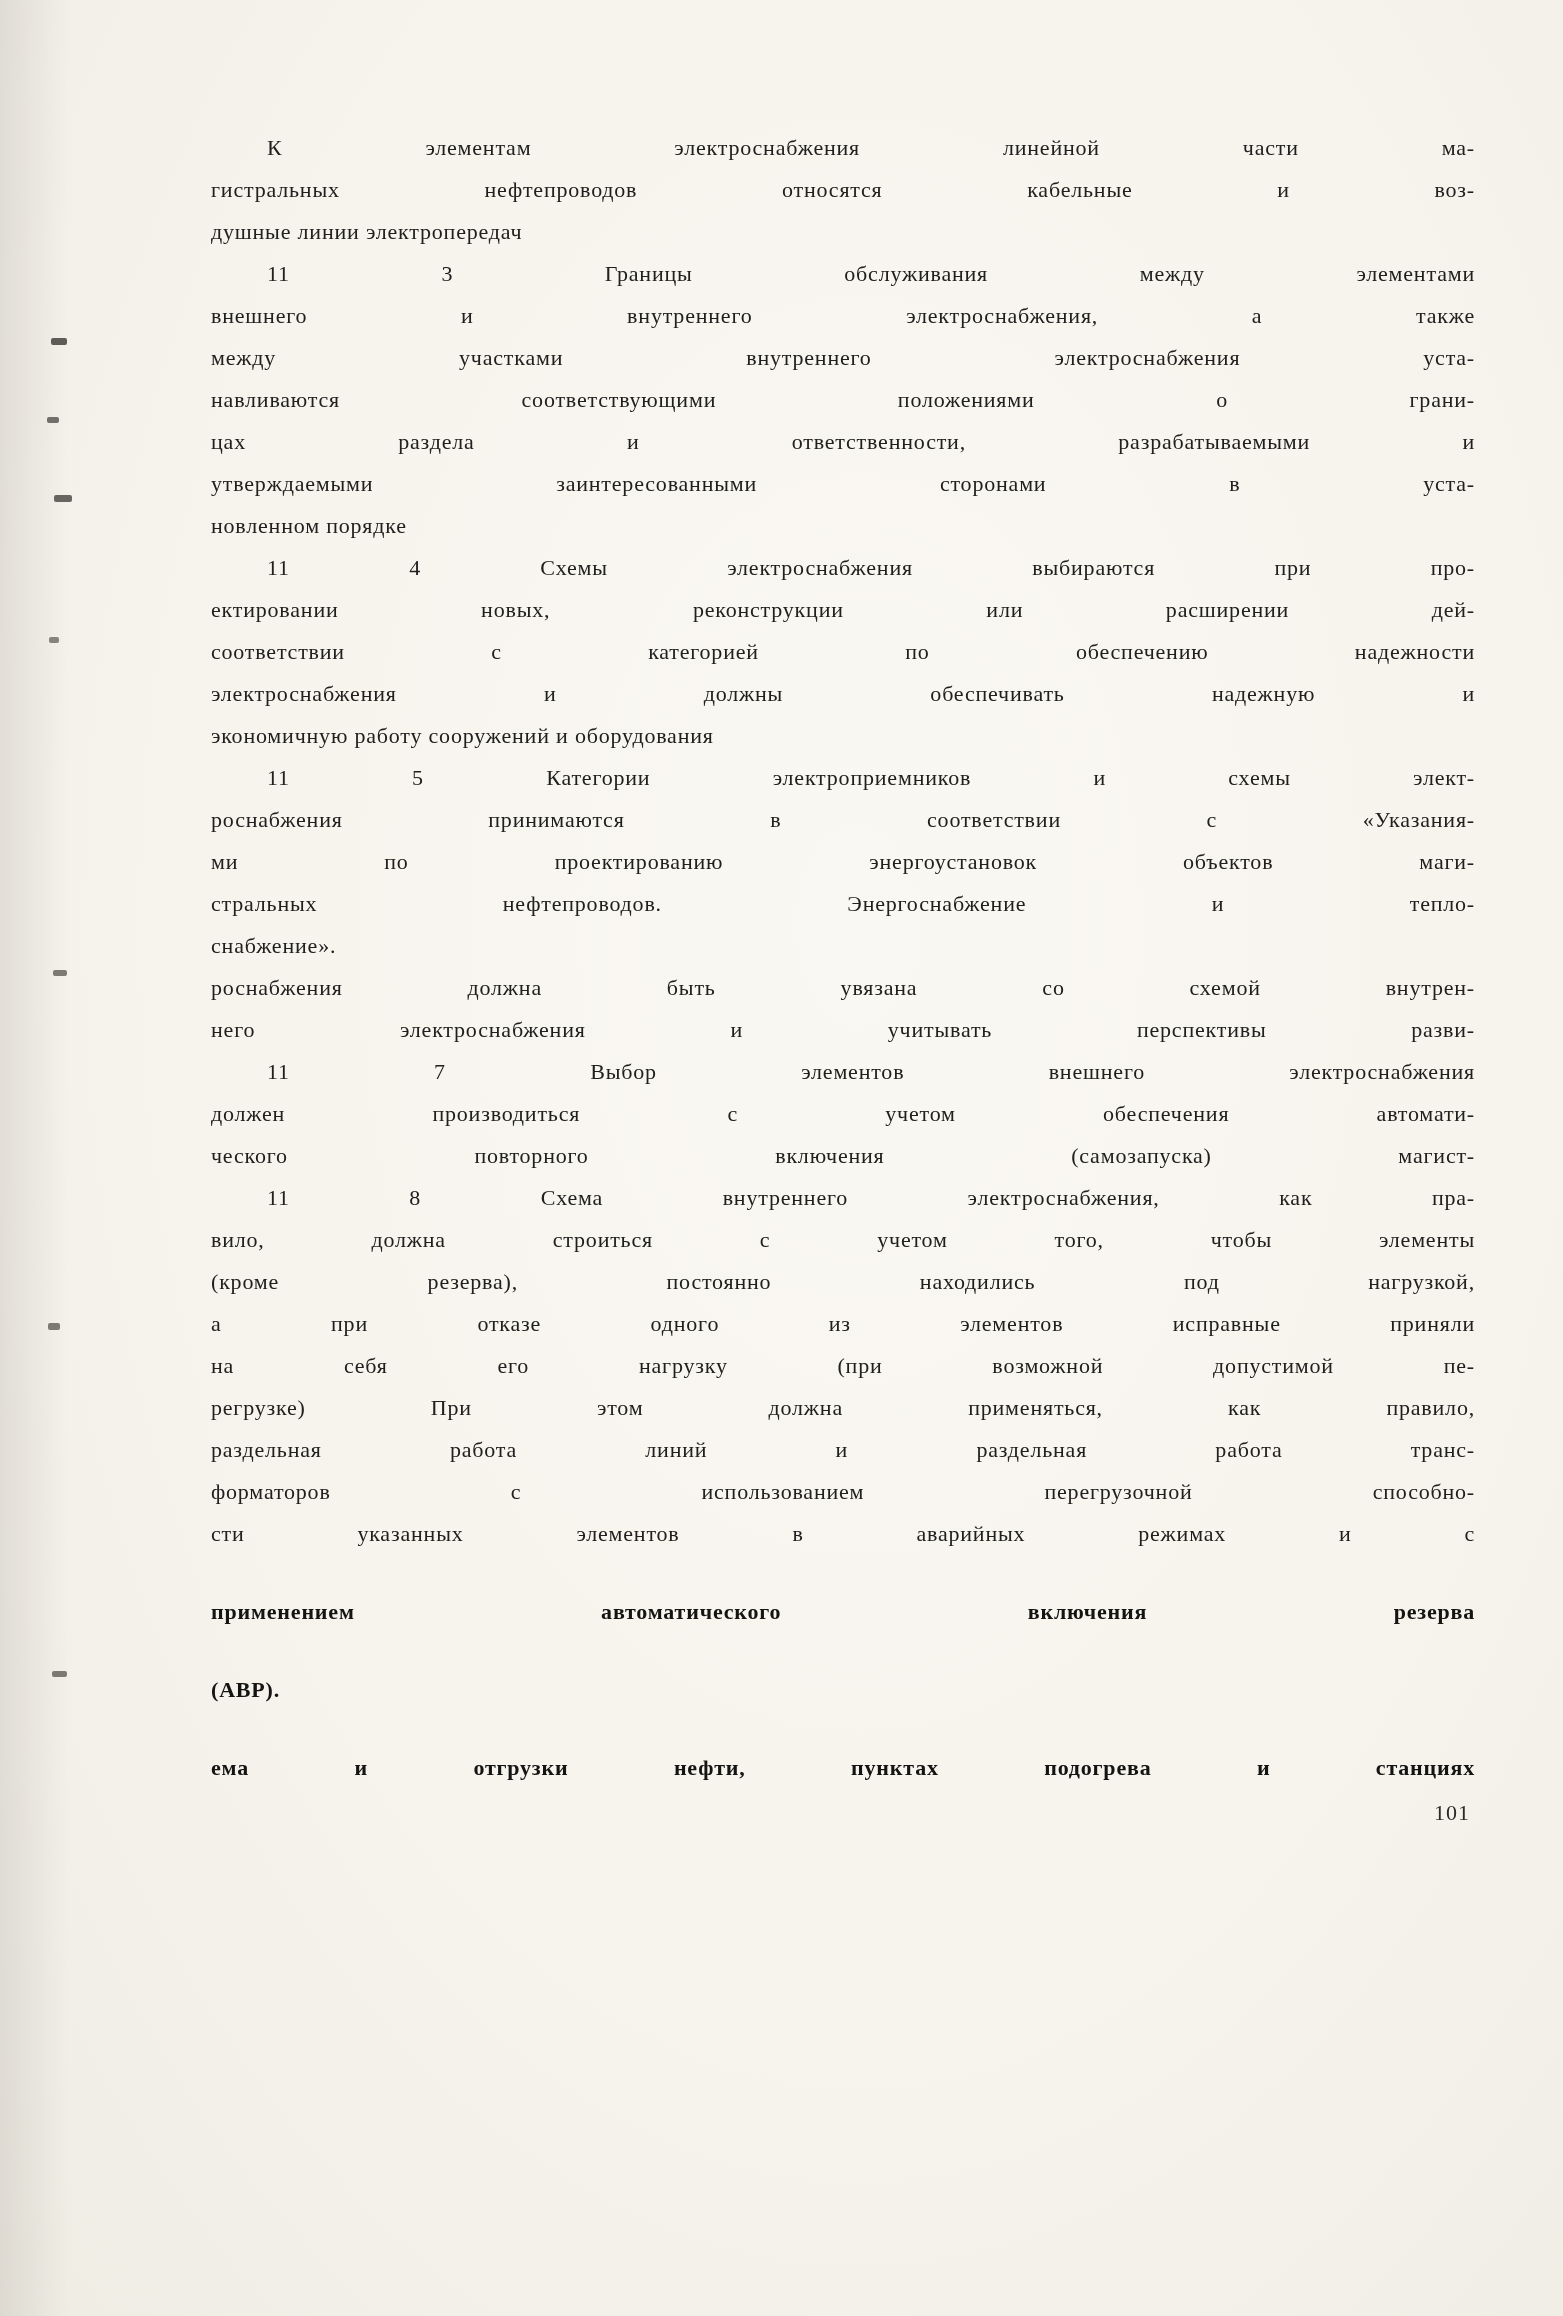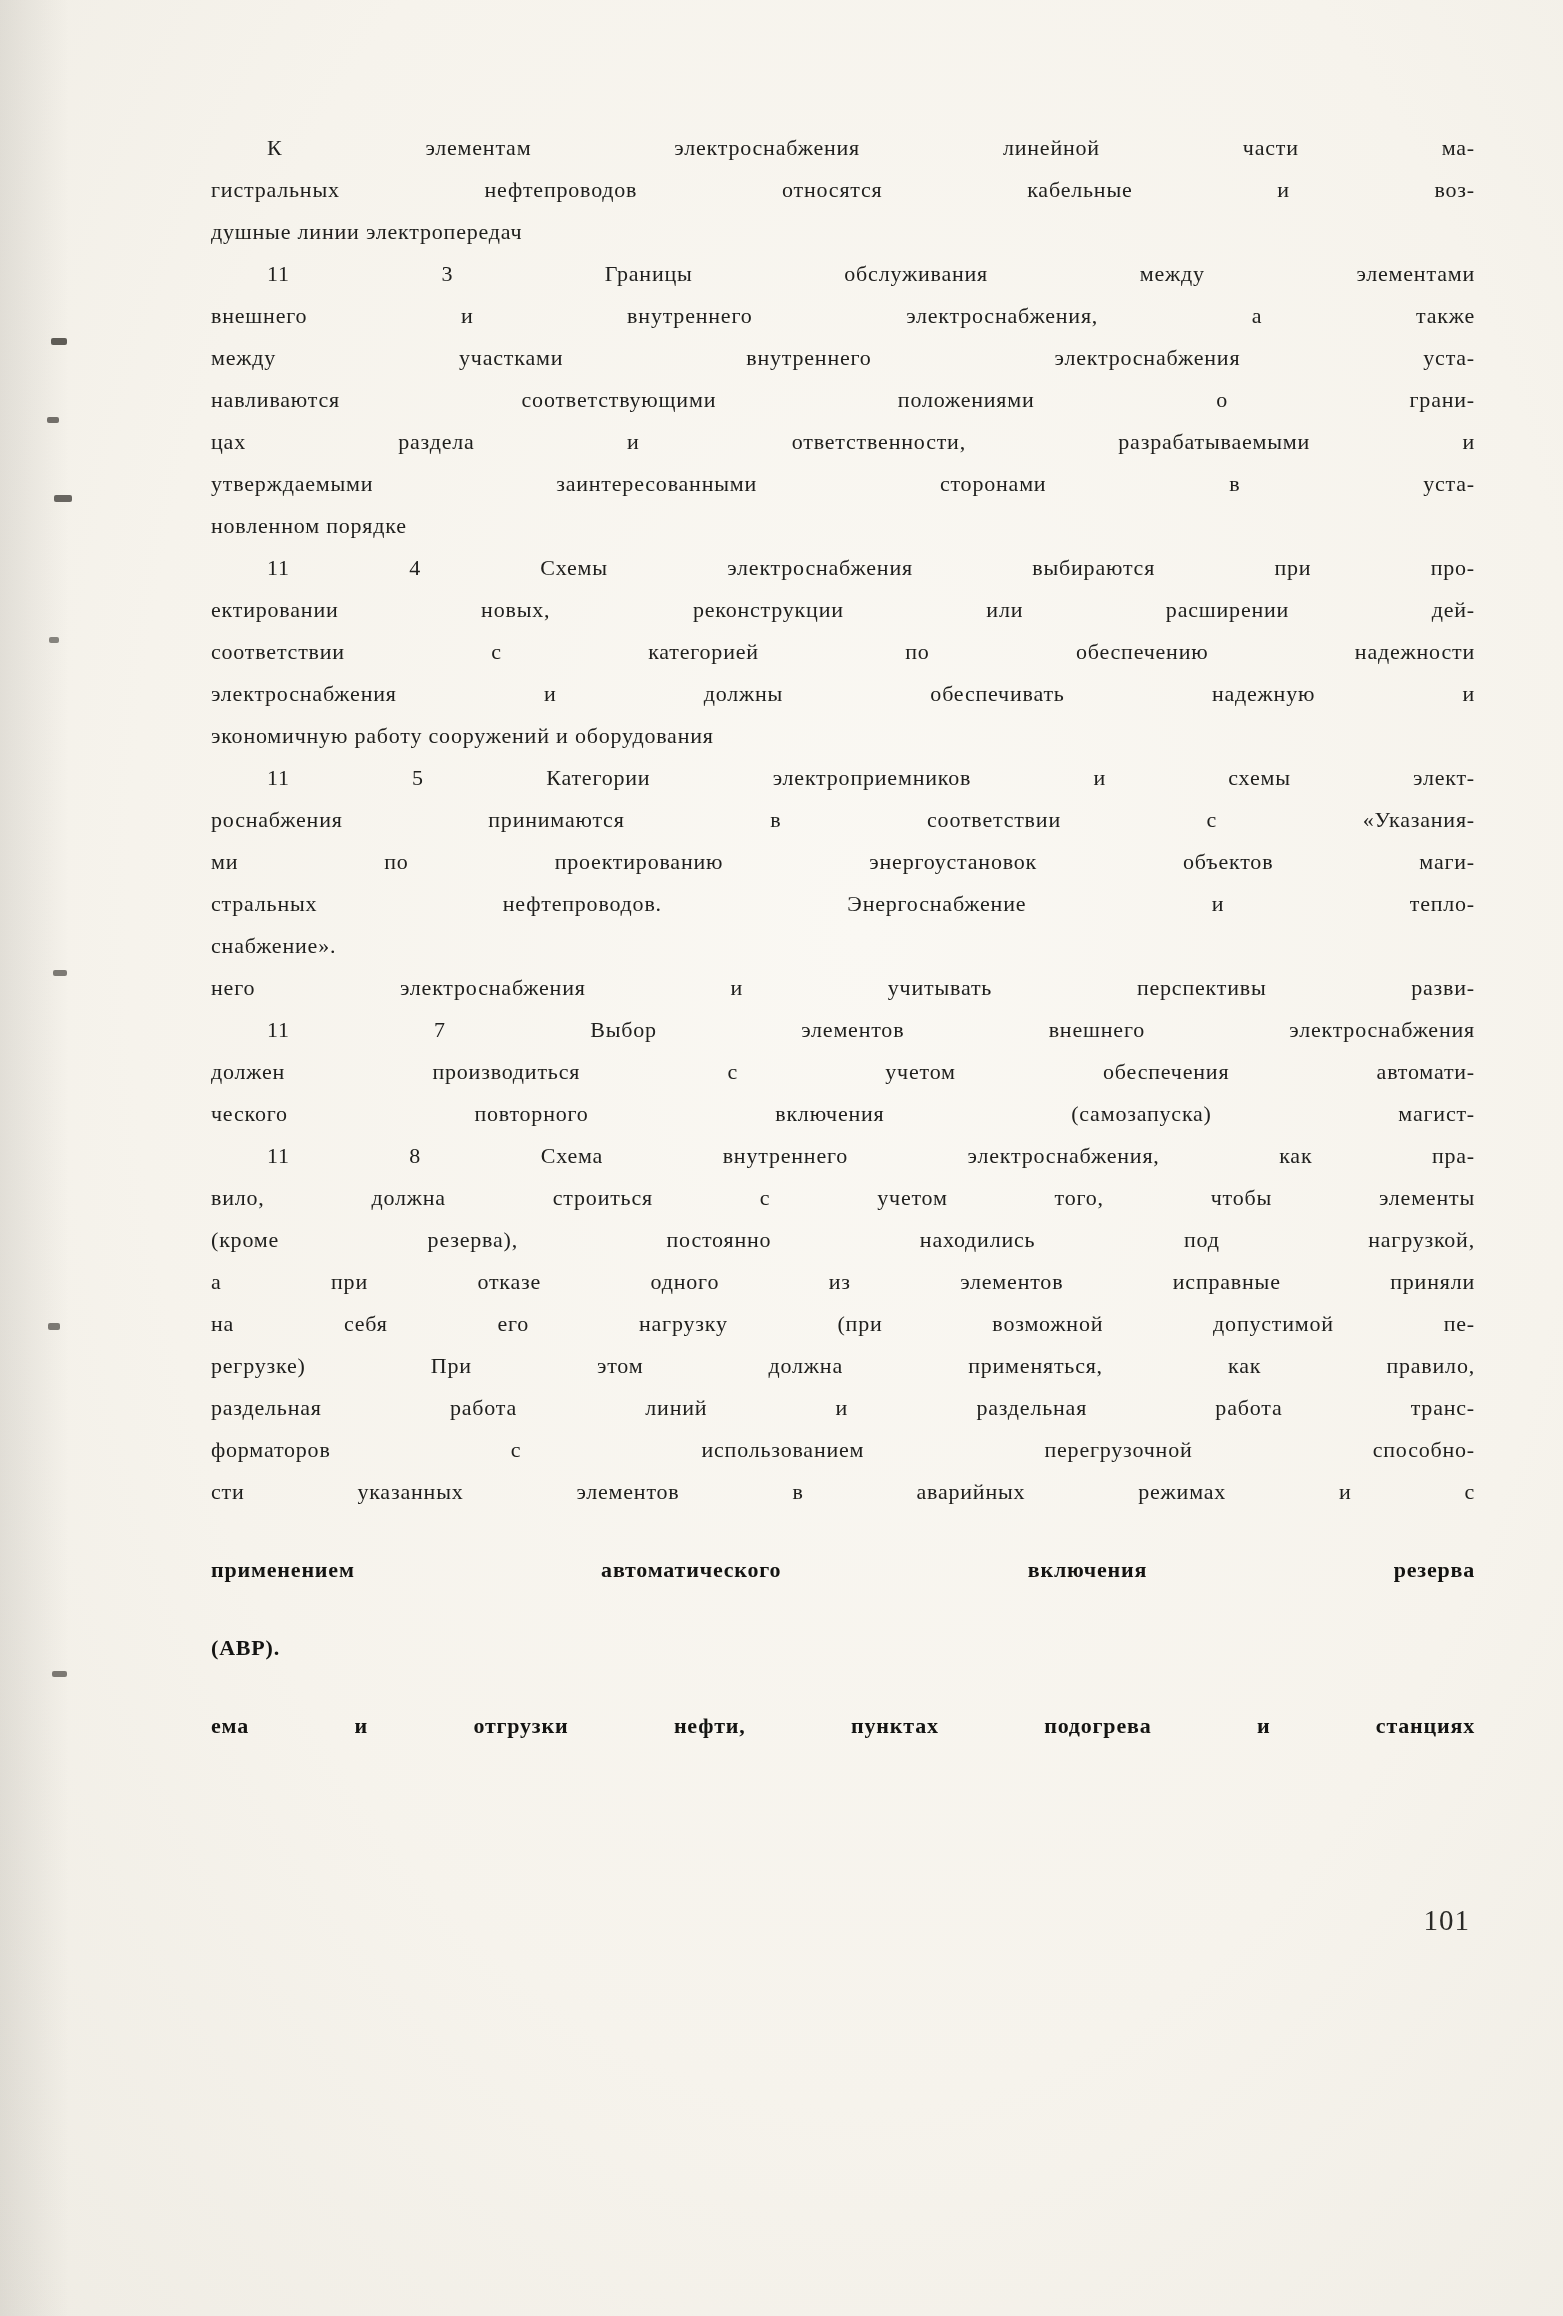--- a/index.html
+++ b/index.html
@@ -54,22 +54,22 @@
     -moz-text-align-last: left;
   }
   .line.bold {
     font-weight: bold;
     color: #141412;
     margin-top: 36px;
   }
   .page-number {
     position: absolute;
     right: 93px;
-    top: 1904px;
-    font-size: 29px;
+    top: 1800px;
+    font-size: 22px;
     letter-spacing: 1px;
     color: #2a2a27;
   }
   .scan-artifact {
     position: absolute;
     background: #2e2b26;
     border-radius: 2px;
   }
   .a1 { left: 51px; top: 338px;  width: 15.7px; height: 6.9px; opacity: .75; }
   .a2 { left: 47px; top: 417px;  width: 11.8px; height: 5.9px; opacity: .65; }
@@ -108,20 +108,21 @@
         <div class="line last">экономичную работу сооружений и оборудования</div>
       </div>
       <div class="paragraph">
         <div class="line indent">11 5 Категории электроприемников и схемы элект-</div>
         <div class="line">роснабжения принимаются в соответствии с «Указания-</div>
         <div class="line">ми по проектированию энергоустановок объектов маги-</div>
         <div class="line">стральных нефтепроводов. Энергоснабжение и тепло-</div>
         <div class="line last">снабжение».</div>
       </div>
       <div class="paragraph">
+        <div class="line">роснабжения должна быть увязана со схемой внутрен-</div>
         <div class="line">него электроснабжения и учитывать перспективы разви-</div>
       </div>
       <div class="paragraph">
         <div class="line indent">11 7 Выбор элементов внешнего электроснабжения</div>
         <div class="line">должен производиться с учетом обеспечения автомати-</div>
         <div class="line">ческого повторного включения (самозапуска) магист-</div>
       </div>
       <div class="paragraph">
         <div class="line indent">11 8 Схема внутреннего электроснабжения, как пра-</div>
         <div class="line">вило, должна строиться с учетом того, чтобы элементы</div>

